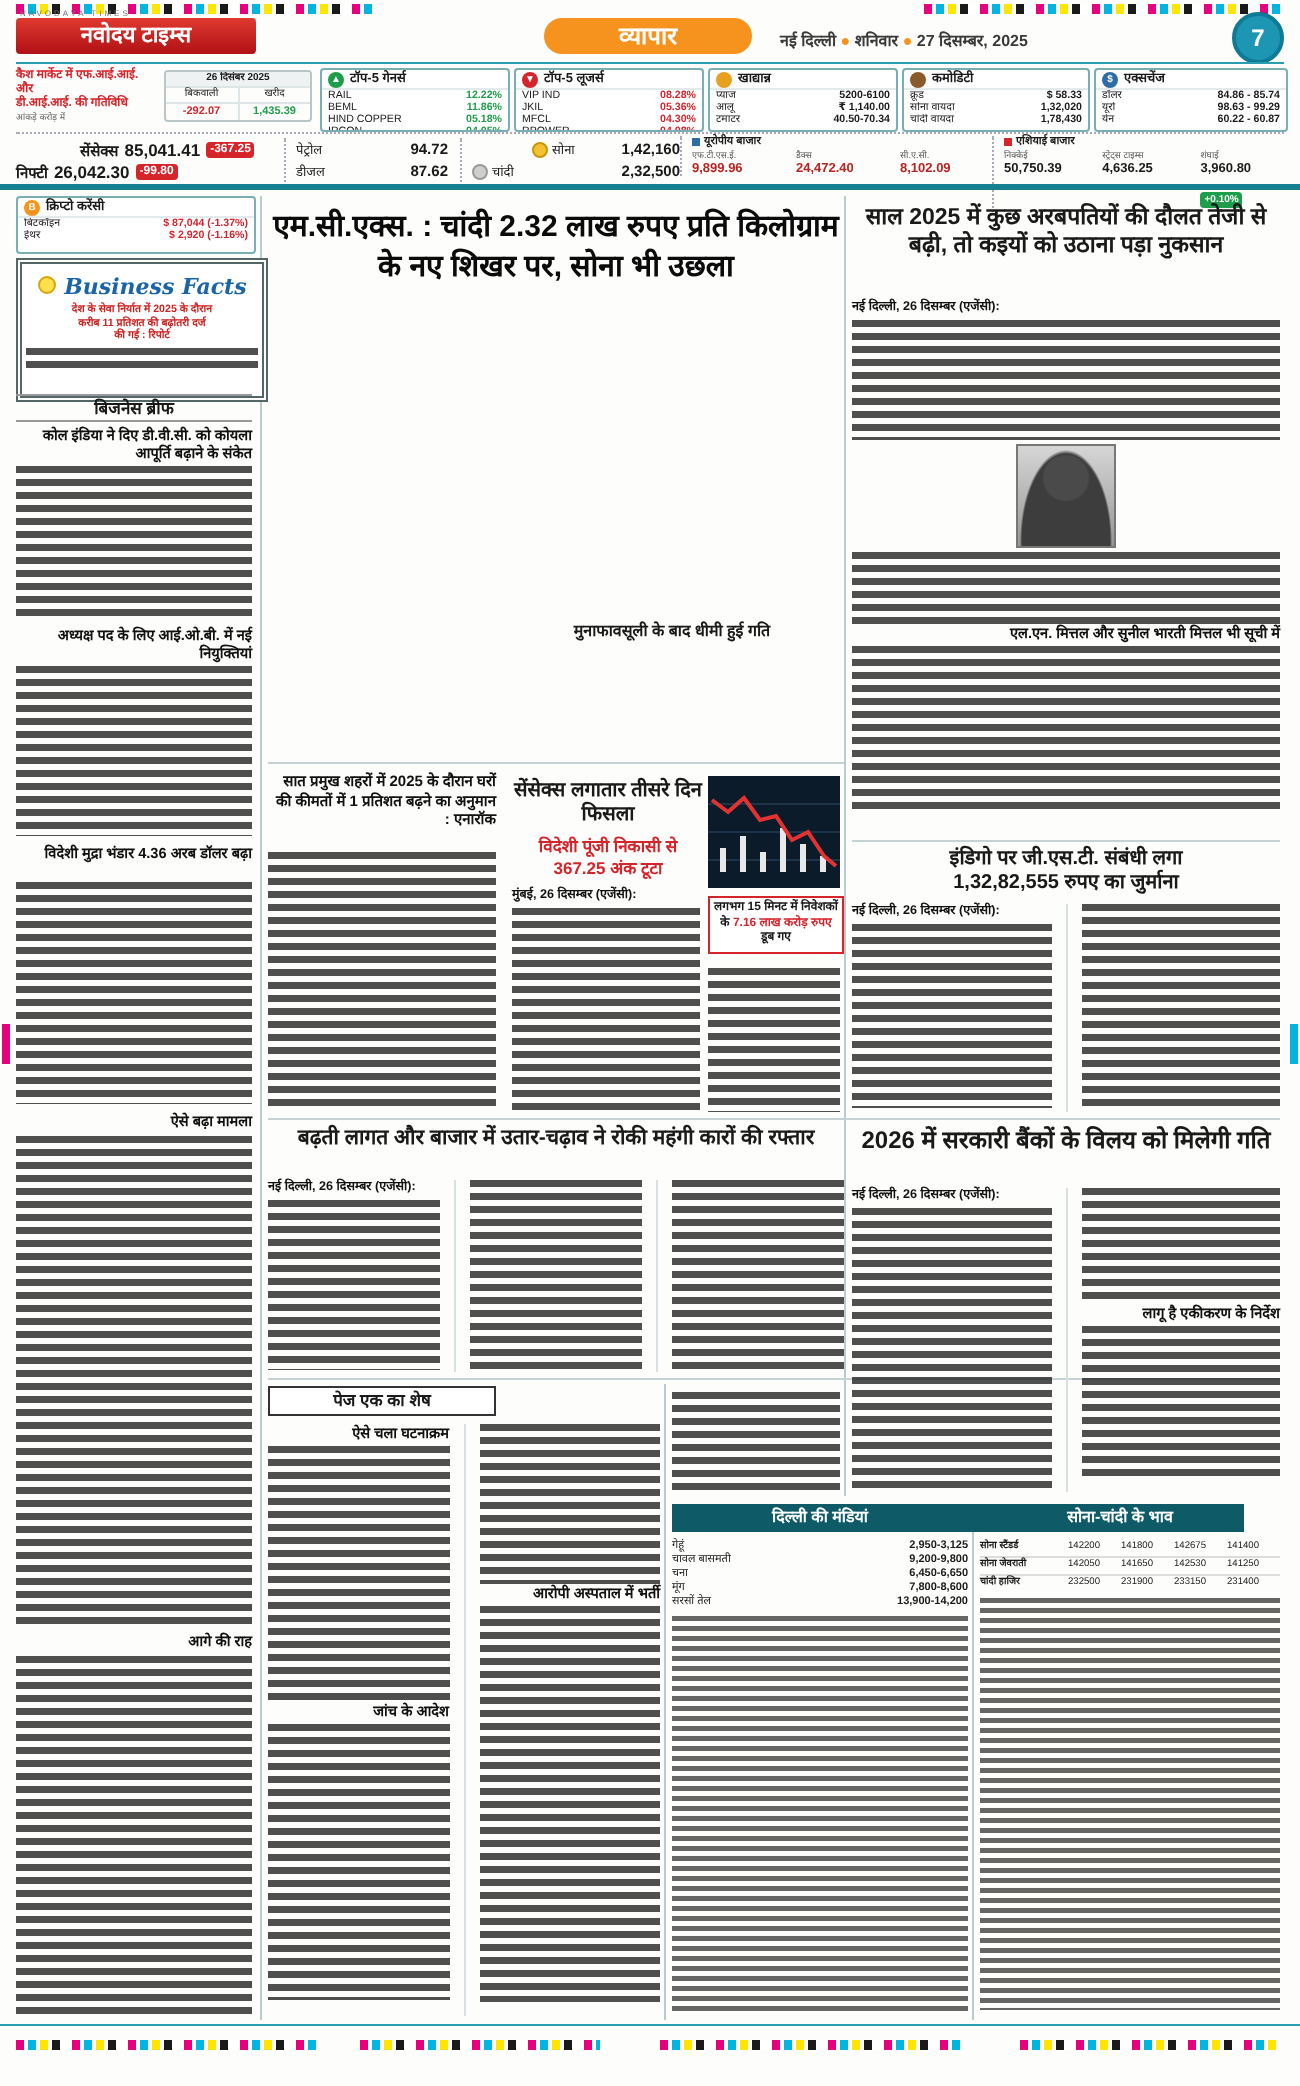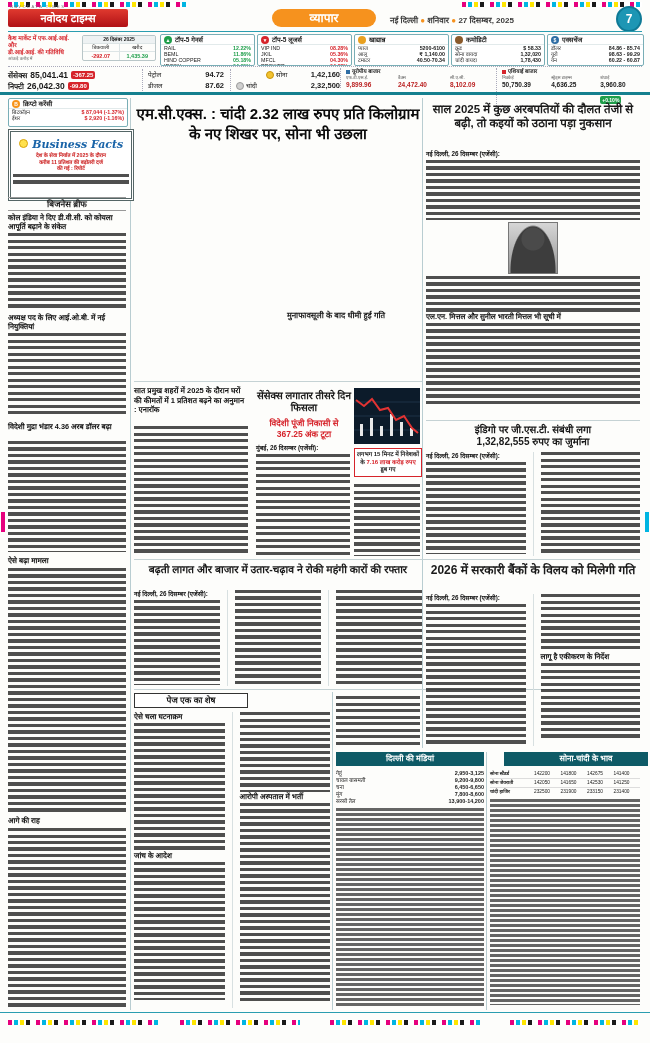--- a/index.html
+++ b/index.html
@@ -16,21 +16,21 @@
   .vr{width:1px;background:#b9cdd1;}
   .hr{height:1px;background:#c5d2d4;}
   .mbox{border:1px solid #79aeb6;border-radius:2px;background:#fff;overflow:hidden;}
   .bh{display:flex;align-items:center;gap:3px;padding:1px 3px 0 3px;font-weight:bold;font-size:6.5px;line-height:8px;border-bottom:1px solid #e2eaeb;}
   .mrow{display:flex;justify-content:space-between;padding:0 3px;font-size:5.3px;line-height:6.1px;white-space:nowrap;overflow:hidden;}
   .mrow b{font-weight:bold;}
   .ic{flex:0 0 auto;width:8px;height:8px;border-radius:50%;color:#fff;font-size:5px;line-height:8px;text-align:center;font-weight:bold;}
   .chip{display:inline-block;background:#d6242b;color:#fff;font-weight:bold;font-size:6px;line-height:8px;padding:0 2px;border-radius:2px;}
   .chip.g{background:#1e9e4a;}
   .dl{font-size:6.3px;line-height:8px;font-weight:bold;color:#111;}
-  .sh{font-weight:bold;color:#111;}
+  .sh{font-weight:bold;color:#111;text-align:right;}
   .red{color:#d6242b;}
   .grn{color:#1e9e4a;}
   .band{background:#0e5a66;color:#fff;font-weight:bold;text-align:center;}
   .coin{display:inline-block;width:6px;height:6px;border-radius:50%;vertical-align:middle;margin-right:2px;}
   .sq{display:inline-block;width:4px;height:4px;vertical-align:middle;margin-right:2px;}
 </style>
 </head>
 <body>
 
 <div class="page">
@@ -169,21 +169,21 @@
       </div>
     <div class="mrow">
         <span>येन</span>
         <b>60.22 - 60.87</b>
       </div>
   </div>
 
   <div class="abs" style="left:8px;top:66px;width:634px;height:24px;border-top:1px dotted #aab;">
     <div class="abs" style="left:0;top:2px;width:128px;">
       <div style="display:flex;align-items:center;gap:3px;height:11px;">
-        <span style="font-size:7.5px;font-weight:bold;">सेंसेक्स</span>
+        <span style="font-size:7.5px;font-weight:bold;margin-left:32px;">सेंसेक्स</span>
         <span style="font-size:8.5px;font-weight:bold;">85,041.41</span>
         <span class="chip">-367.25</span>
       </div>
       <div style="display:flex;align-items:center;gap:3px;height:11px;">
         <span style="font-size:7.5px;font-weight:bold;">निफ्टी</span>
         <span style="font-size:8.5px;font-weight:bold;">26,042.30</span>
         <span class="chip">-99.80</span>
       </div>
     </div>
     <div class="abs" style="left:134px;top:2px;width:76px;border-left:1px dotted #aab;padding-left:5px;">
@@ -424,21 +424,21 @@
         <span>मूंग</span>
         <b>7,800-8,600</b>
       </div>
     <div style="display:flex;justify-content:space-between;font-size:5.5px;line-height:7px;">
         <span>सरसों तेल</span>
         <b>13,900-14,200</b>
       </div>
     <div class="gkf" style="height:198px;margin-top:3px;"></div>
   </div>
 
-  <div class="abs band" style="left:504px;top:752px;width:124px;height:14px;font-size:8px;line-height:14px;padding-left:20px;">सोना-चांदी के भाव</div>
+  <div class="abs band" style="left:478px;top:752px;width:124px;height:14px;font-size:8px;line-height:14px;padding-left:20px;">सोना-चांदी के भाव</div>
   <div class="abs" style="left:490px;top:770px;width:150px;">
     <div style="display:grid;grid-template-columns:44px 1fr 1fr 1fr 1fr;font-size:4.8px;line-height:8px;border-bottom:1px solid #ddd;">
       <b>सोना स्टैंडर्ड</b>
         <span>142200</span>
         <span>141800</span>
         <span>142675</span>
         <span>141400</span>
     </div>
     <div style="display:grid;grid-template-columns:44px 1fr 1fr 1fr 1fr;font-size:4.8px;line-height:8px;border-bottom:1px solid #ddd;">
       <b>सोना जेवराती</b>

